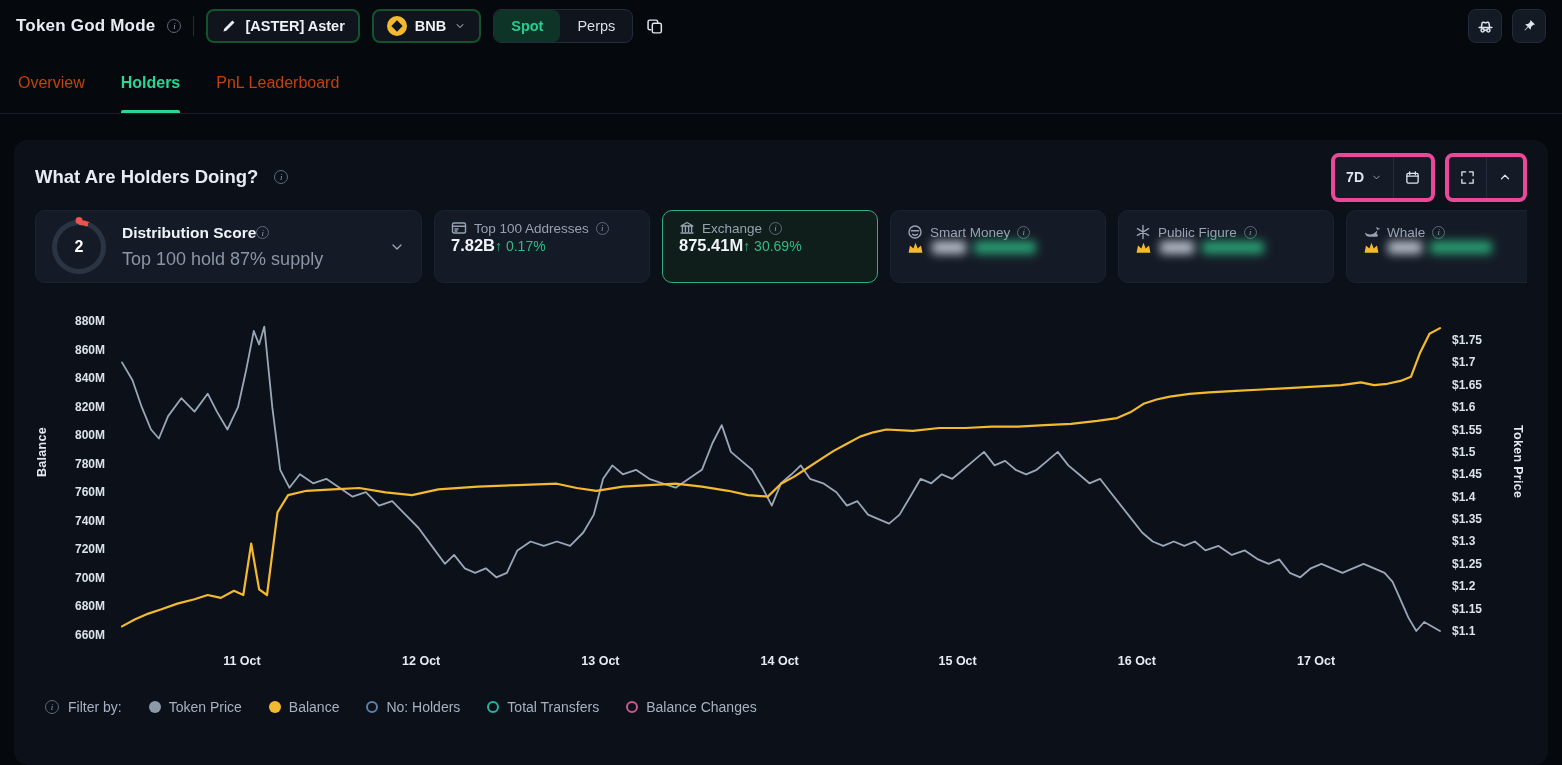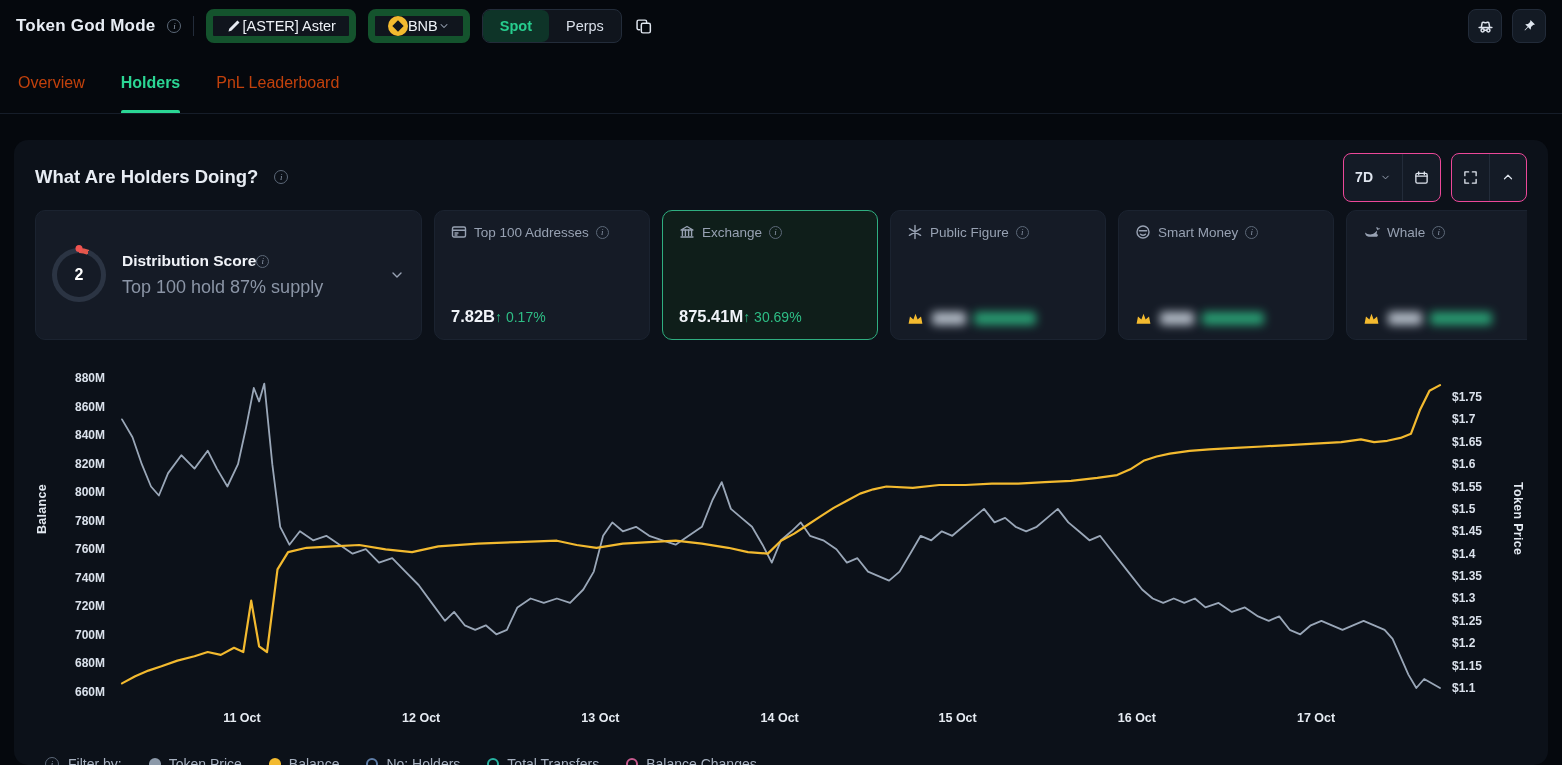--- a/index.html
+++ b/index.html
@@ -7,23 +7,23 @@
   body {
     background:#05080d; color:#e7ecf3;
     font-family:"Liberation Sans","DejaVu Sans",sans-serif;
     font-size:14px;
   }
   
   .topbar { height:52px; display:flex; align-items:center; padding:0 16px; gap:14px; }
   .topbar-left { display:flex; align-items:center; gap:12px; flex:1; }
   .app-title { font-size:17px; font-weight:bold; letter-spacing:.2px; }
   .v-divider { width:1px; height:20px; background:#232c3a; }
-  .chip { height:34px; display:inline-flex; align-items:center; padding:0 13px;
-          background:#10151d; border:7px solid #14532d; border-radius:8px;
-          font-weight:normal; font-size:14.5px; color:#eef2f7; cursor:pointer; }
+  .chip { height:34px; display:inline-flex; align-items:center; gap:8px; padding:0 13px;
+          background:#10151d; border:2px solid #14532d; border-radius:8px;
+          font-weight:bold; font-size:14.5px; color:#eef2f7; cursor:pointer; }
   .segmented { display:flex; align-items:stretch; height:34px; background:#10151d;
                border:1px solid #232c3a; border-radius:8px; overflow:hidden; }
   .seg { padding:4px 17px; display:flex; align-items:center; font-size:14.5px; color:#d9dfe9; cursor:pointer; }
   .seg.active { background:#0e3428; color:#27cd8e; font-weight:bold; border-radius:7px; }
   .icon-btn { width:34px; height:34px; background:#131a24; border:1px solid #222b39; border-radius:8px;
               display:inline-flex; align-items:center; justify-content:center; cursor:pointer; }
   .topbar-right { display:flex; gap:10px; }
   .ghost-icon { background:none; border:none; width:auto; padding:0 2px; }
   
   .info-dot { width:14px; height:14px; min-width:14px; border:1.2px solid #5c6878; border-radius:50%;
@@ -40,29 +40,29 @@
   .tab.active { color:#2bd694; font-weight:bold; }
   .tab.active::after { content:""; position:absolute; left:0; right:0; bottom:0; height:3px;
                        background:#2bd694; border-radius:2px 2px 0 0; }
   
   main { padding:26px 14px 0; }
   .panel { background:#0c1119; border-radius:14px; height:625px; padding:20px 21px 0; }
   .panel-head { display:flex; align-items:center; justify-content:space-between; height:34px; }
   .panel-title-wrap { display:flex; align-items:center; gap:16px; }
   .panel-title { font-size:18.5px; font-weight:bold; }
   .panel-controls { display:flex; gap:10px; }
-  .ctrl-group { display:flex; height:49px; background:#141b26; border:1px solid #ec4899;
+  .ctrl-group { display:flex; height:49px; background:#141b26; border:4px solid #ec4899;
                 border-radius:8px; overflow:hidden; }
   .ctrl-seg { display:flex; align-items:center; gap:7px; padding:0 11px; cursor:pointer;
               border-right:1px solid #232c3a; color:#dfe5ee; font-size:14px; font-weight:bold; }
   .ctrl-seg:last-child { border-right:none; }
   
   .stats-row { display:flex; gap:12px; margin-top:16px; overflow:hidden; }
-  .stat { flex:0 0 216px; height:130px; background:#151b26; border:1px solid #1b2330; border-radius:10px;
-          padding:13px 16px; display:flex; flex-direction:column; justify-content:space-between; cursor:pointer; }
+  .stat { flex:0 0 216px; height:73px; background:#151b26; border:1px solid #1b2330; border-radius:10px;
+          padding:27px 16px; display:flex; flex-direction:column; justify-content:flex-end; cursor:pointer; }
   .stat.selected { border-color:#2fae80; background:#0f1e1a; }
   .stat-head { display:flex; align-items:center; gap:7px; color:#97a1b2; font-size:13.5px; white-space:nowrap; }
   .stat-value-row { display:flex; align-items:baseline; }
   .stat-value { font-size:16.5px; font-weight:bold; color:#f0f3f8; }
   .stat-chg { font-size:14px; color:#2ebd85; }
   .masked-row { display:flex; align-items:center; gap:8px; }
   .blob { height:13px; border-radius:3px; filter:blur(5px); }
   .blob.b-white { width:34px; background:#cfd8e3; opacity:.85; }
   .blob.b-green { width:62px; background:#2ebd85; opacity:.8; }
   
@@ -238,41 +238,41 @@
         </div>
         <div class="stat-value-row">
           <span class="stat-value">875.41M</span>
           <span class="stat-chg">↑ 30.69%</span>
         </div>
       </div>
 
       <div class="stat">
         <div class="stat-head">
           <svg class="ic" width="16" height="16" viewBox="0 0 16 16">
-            <path d="M8 1.5v13M2.4 4.7l11.2 6.6M2.4 11.3l11.2-6.6"></path>
-          </svg>
-          <span>Public Figure</span>
+            <circle cx="8" cy="8" r="6"></circle>
+              <path d="M4.3 6.8h7.4M5.5 10.2c1.5 1.2 3.5 1.2 5 0"></path>
+          </svg>
+          <span>Smart Money</span>
           <span class="info-dot sm"></span>
         </div>
         <div class="masked-row">
           <svg width="17" height="15" viewBox="0 0 16 14">
             <path d="M1.5 12l1.3-7 3.2 3L8 2.5 10 8l3.2-3 1.3 7z" fill="#f3ba2f"></path>
           </svg>
           <span class="blob b-white"></span>
           <span class="blob b-green"></span>
         </div>
       </div>
 
       <div class="stat">
         <div class="stat-head">
           <svg class="ic" width="16" height="16" viewBox="0 0 16 16">
-            <circle cx="8" cy="8" r="6"></circle>
-              <path d="M4.3 6.8h7.4M5.5 10.2c1.5 1.2 3.5 1.2 5 0"></path>
-          </svg>
-          <span>Smart Money</span>
+            <path d="M8 1.5v13M2.4 4.7l11.2 6.6M2.4 11.3l11.2-6.6"></path>
+          </svg>
+          <span>Public Figure</span>
           <span class="info-dot sm"></span>
         </div>
         <div class="masked-row">
           <svg width="17" height="15" viewBox="0 0 16 14">
             <path d="M1.5 12l1.3-7 3.2 3L8 2.5 10 8l3.2-3 1.3 7z" fill="#f3ba2f"></path>
           </svg>
           <span class="blob b-white"></span>
           <span class="blob b-green"></span>
         </div>
       </div>

